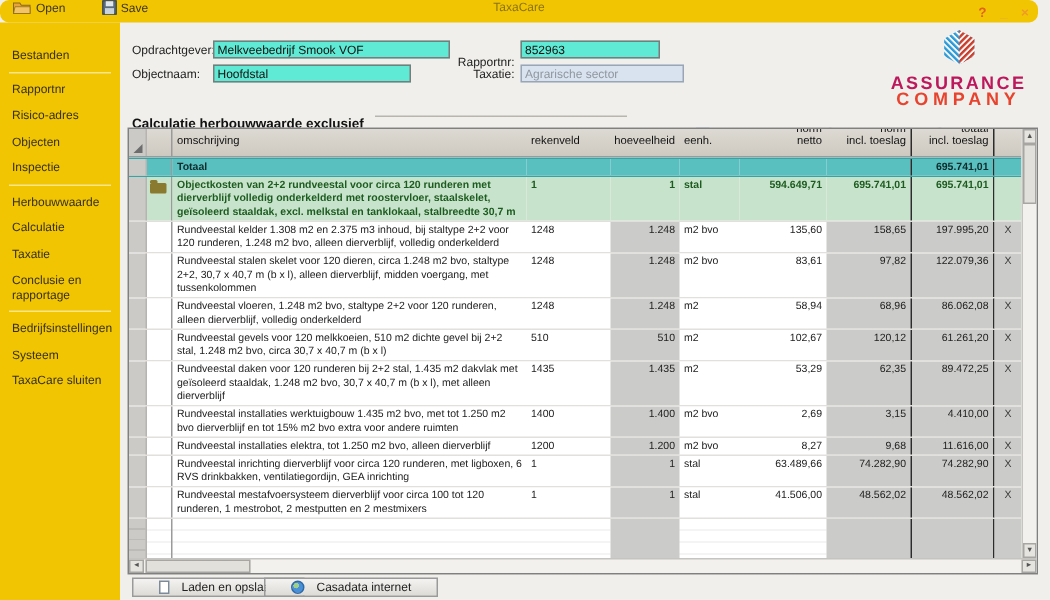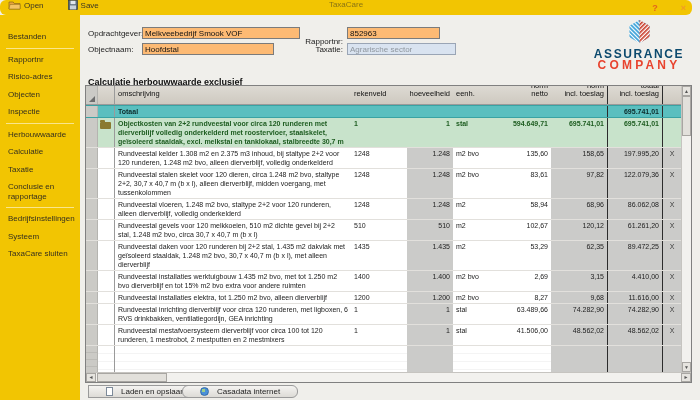--- a/index.html
+++ b/index.html
@@ -16,30 +16,30 @@
   .tb-close{ color:#F09A28; cursor:pointer; }
 
   
   .sidebar { position:absolute; top:15px; left:0; width:80px; bottom:0; background:#F2C502; padding-top:13px; }
   .sb-item { font-size:8px; line-height:9.5px; color:#35301f; padding:4px 2px 4px 8px; cursor:pointer; }
   .sb-div { height:1px; background:rgba(255,255,255,0.55); margin:2px 6px; }
 
   
   .main { position:absolute; left:80px; top:15px; right:0; bottom:0; background:#F0EFEB; }
   .flabel { position:absolute; font-size:8px; color:#222; }
-  .finput { position:absolute; height:12px; border:1px solid #7b7b7b; background:#fdba74; font-size:8px; padding:0 2px; font-family:"Liberation Sans",sans-serif; color:#111; }
+  .finput { position:absolute; height:12px; border:1px solid #7b7b7b; background:#5eead4; font-size:8px; padding:0 2px; font-family:"Liberation Sans",sans-serif; color:#111; }
   .finput.dis { background:#D9E3F0; color:#8f979f; border-color:#9aa5b5; }
 
   
   .logo { position:absolute; top:4px; right:5px; width:112px; text-align:center; }
-  .logo-l1 { font-size:12px; font-weight:bold; letter-spacing:1.6px; color:#0c4a6e; line-height:12px; }
+  .logo-l1 { font-size:12px; font-weight:bold; letter-spacing:1.6px; color:#be185d; line-height:12px; }
   .logo-l2 { font-size:12px; font-weight:bold; letter-spacing:3.2px; color:#E8432E; line-height:11px; }
 
   
-  .section-row { position:absolute; left:8px; top:62px; width:330px; display:flex; align-items:flex-end; }
+  .section-row { position:absolute; left:8px; top:62px; width:330px; display:flex; align-items:flex-start; }
   .section-title { font-weight:bold; font-size:9px; color:#111; white-space:nowrap; }
   .section-line { flex:1; height:1px; background:#b8b5ad; margin-left:7px; }
   .view-controls { position:absolute; top:70px; right:27px; display:flex; align-items:center; gap:4px; font-size:8px; color:#222; }
   .cb { width:9px; height:9px; border:1px solid #8696ac; background:#fff; position:relative; display:inline-block; cursor:pointer; }
   .cb .mark { position:absolute; top:-2px; left:0px; font-size:8px; color:#2B5797; }
   .rd { width:9px; height:9px; border:1px solid #8696ac; border-radius:50%; background:#fff; display:inline-block; position:relative; cursor:pointer; }
   .rd.sel::after { content:''; position:absolute; top:2px; left:2px; width:3px; height:3px; background:#1F3A93; border-radius:50%; }
   .vc-gap { width:8px; }
 
   
@@ -86,21 +86,21 @@
   .sbtn { background:#E6E4DF; border:1px solid #a8a6a2; color:#555; font-size:5px; line-height:5px; display:flex; align-items:center; justify-content:center; cursor:pointer; flex-shrink:0; }
   .vscroll .sbtn { height:10px; width:100%; }
   .hscroll .sbtn { width:10px; height:100%; }
   .vthumb { height:40px; background:#E2E0DB; border:1px solid #a8a6a2; cursor:pointer; }
   .hthumb { width:70px; background:#E2E0DB; border:1px solid #a8a6a2; margin-left:1px; cursor:pointer; }
   .track { flex:1; }
 
   
   .footer-btn { position:absolute; bottom:2px; height:13px; display:flex; align-items:center; gap:8px; padding:0 17px; font-size:8px; color:#222; background:linear-gradient(#F4F3F1,#DDDBD6); border:1px solid #9a9a9a; cursor:pointer; }
   .btn-load { left:8px; }
-  .btn-casa { left:102px;border-radius:6px; }
+  .btn-casa { left:96px; }
   .doc-ico { display:inline-block; width:7px; height:9px; background:#fff; border:1px solid #7d8folder9; border:1px solid #7d8a99; }
   .globe-ico { display:inline-block; width:9px; height:9px; border-radius:50%; background:radial-gradient(circle at 35% 35%, #9fd08a 0 28%, #4a90d9 30%); border:1px solid #2f6aa8; }
 </style>
 </head>
 <body>
 
 <div class="titlebar">
   <div class="tb-btn">
     <svg width="13" height="10" viewBox="0 0 13 10">
         <path d="M1 3 L1 9 L12 9 L12 3.5 L6.2 3.5 L5.2 2 L1 2 Z" fill="#E8A33C" stroke="#8a6914" stroke-width="0.7"></path>

